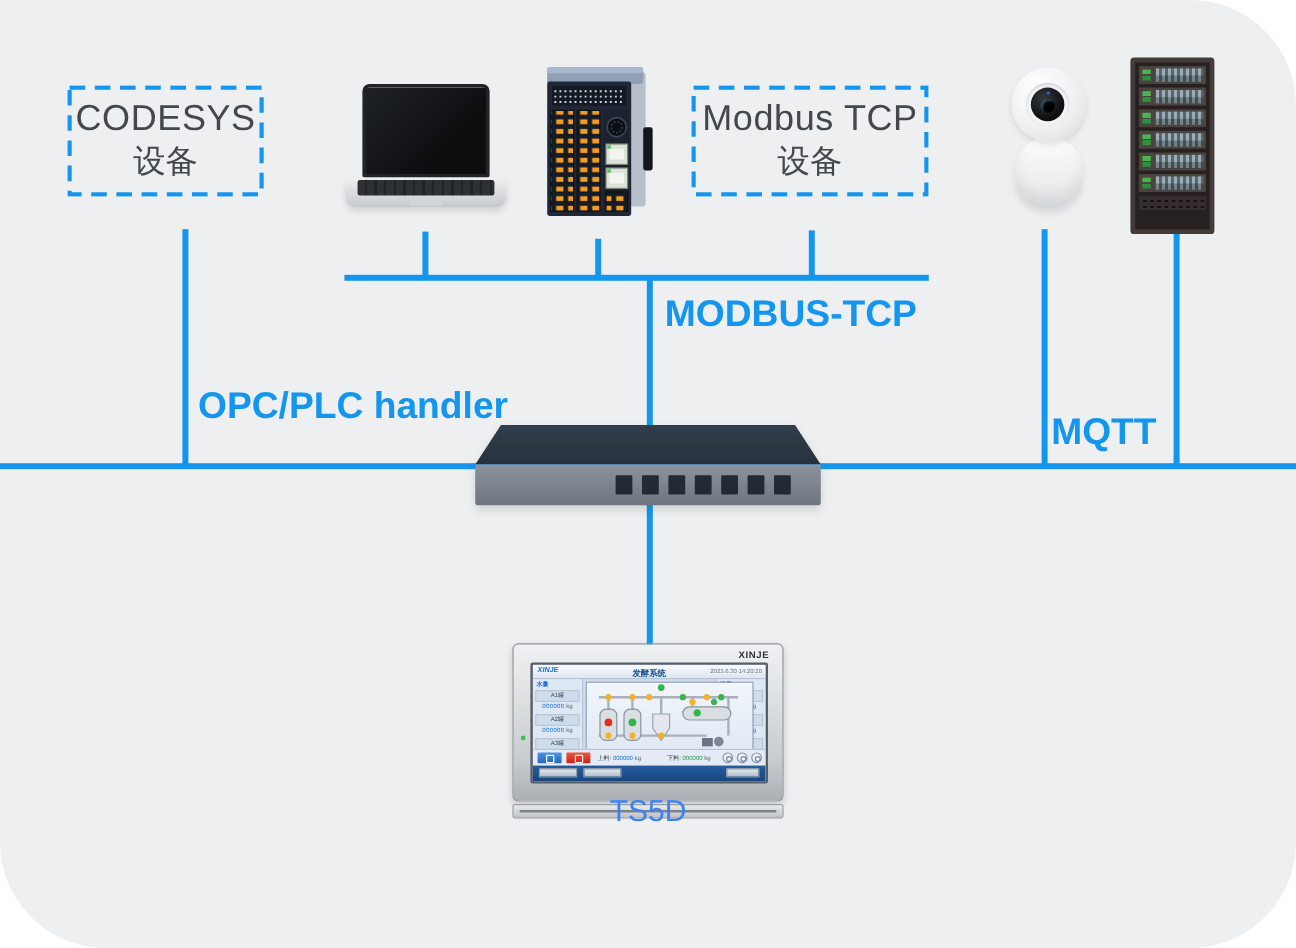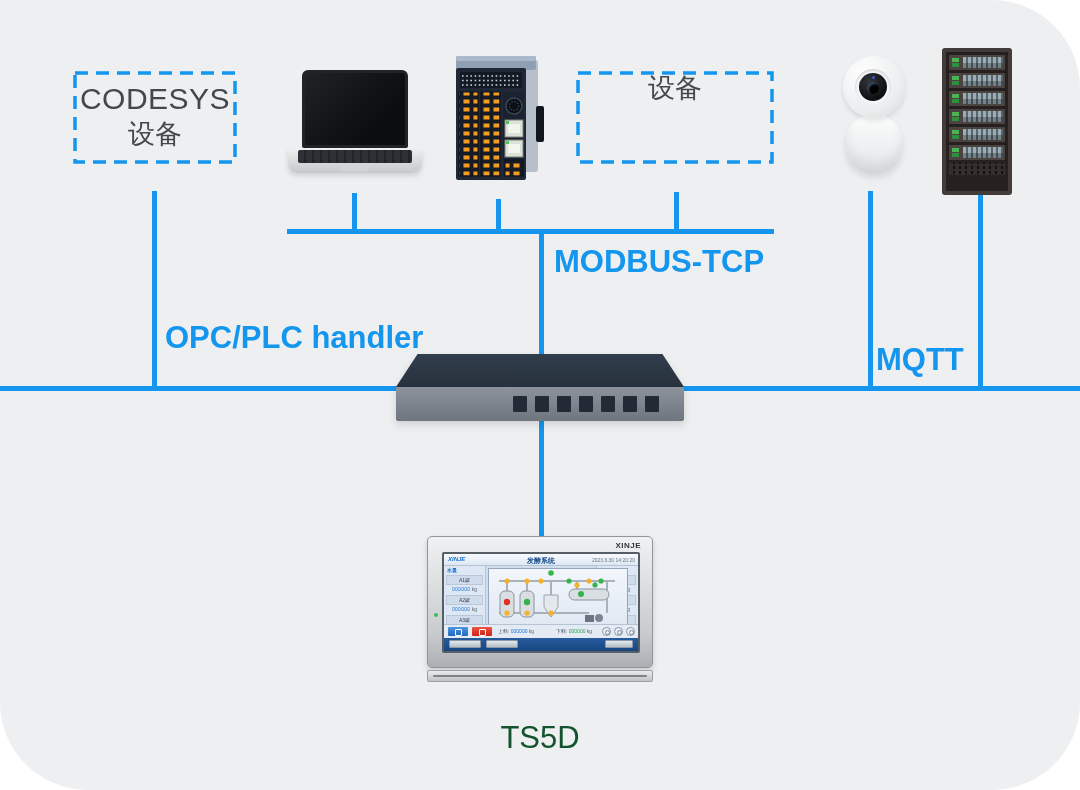--- a/index.html
+++ b/index.html
@@ -68,50 +68,51 @@
   .hmi .btn-r{left:28px;background:linear-gradient(#ef5442,#cc2417);}
   .hmi .btn-b i,.hmi .btn-r i{position:absolute;left:7px;top:2px;width:5px;height:5px;border:1px solid #fff;border-radius:1px;}
   .hmi .ctxt{position:absolute;top:3px;font-size:5px;white-space:nowrap;color:#39434f;}
   .hmi .circle-btn{position:absolute;top:2px;width:9px;height:9px;border-radius:50%;border:1px solid #8795a5;background:#eef2f7;box-sizing:border-box;}
   .hmi .circle-btn i{position:absolute;left:2px;top:2px;width:3px;height:3px;border:1px solid #7c8b9b;border-radius:50%;}
   .hmi .nav{position:absolute;left:0;right:0;bottom:0;height:13px;background:linear-gradient(#265c9e,#17457f);}
   .hmi .nav .nbtn{position:absolute;top:2px;height:8px;border-radius:1px;background:linear-gradient(#e2e8ee,#b4bec9);border:1px solid #8e9aa7;box-sizing:border-box;}
   .hmi .stand{position:absolute;left:0;top:134px;width:226px;height:12px;background:linear-gradient(#e9ebec,#c0c3c6);border:1px solid #9aa0a5;border-radius:2px;box-sizing:border-box;}
   .hmi .groove{position:absolute;left:5px;right:5px;top:4px;height:2px;background:#7d8287;border-radius:1px;}
   
-  .model{position:absolute;left:440px;top:720px;width:200px;text-align:center;font-size:31px;color:#14532d;z-index:2;}
+  .model{position:absolute;left:440px;top:662px;width:200px;text-align:center;font-size:25px;color:#3b82f6;z-index:2;}
 </style>
 </head>
 <body>
 
 <div id="canvas">
   <div class="panel"></div>
 
   <div class="line" style="left:152px;top:191px;width:5px;height:198px;"></div>
   <div class="line" style="left:352px;top:193px;width:5px;height:38px;"></div>
   <div class="line" style="left:496px;top:199px;width:5px;height:32px;"></div>
   <div class="line" style="left:674px;top:192px;width:5px;height:39px;"></div>
   <div class="line" style="left:287px;top:229px;width:487px;height:5px;"></div>
   <div class="line" style="left:539px;top:231px;width:5px;height:309px;"></div>
   <div class="line" style="left:0;top:386px;width:1080px;height:5px;"></div>
   <div class="line" style="left:868px;top:191px;width:5px;height:197px;"></div>
   <div class="line" style="left:978px;top:191px;width:5px;height:197px;"></div>
 
-  <div class="dashed-box" style="left:73px;top:71px;width:164px;height:93px;">
+  <div class="dashed-box" style="left:56px;top:71px;width:164px;height:93px;">
     <svg width="164" height="93">
         <rect x="2" y="2" width="160" height="89" fill="none" stroke="#1596ee" stroke-width="3.5" stroke-dasharray="13 8"></rect>
       </svg>
     <div class="l1">CODESYS</div>
     <div class="l2">设备</div>
   </div>
 
   <div class="dashed-box" style="left:576px;top:71px;width:198px;height:93px;">
     <svg width="198" height="93">
         <rect x="2" y="2" width="194" height="89" fill="none" stroke="#1596ee" stroke-width="3.5" stroke-dasharray="13 8"></rect>
       </svg>
+    <div class="l1">Modbus TCP</div>
     <div class="l2">设备</div>
   </div>
 
   <div class="net-label" style="left:165px;top:320px;">OPC/PLC handler</div>
   <div class="net-label" style="left:554px;top:244px;">MODBUS-TCP</div>
   <div class="net-label" style="left:876px;top:322px;margin-top:20px;">MQTT</div>
 
   <div class="laptop">
     <div class="scr"></div>
     <div class="deck">

